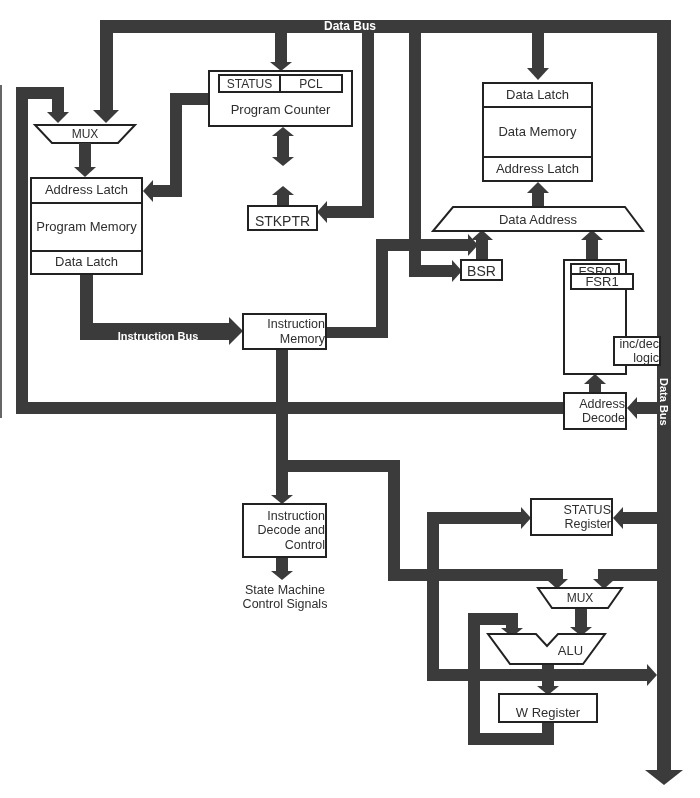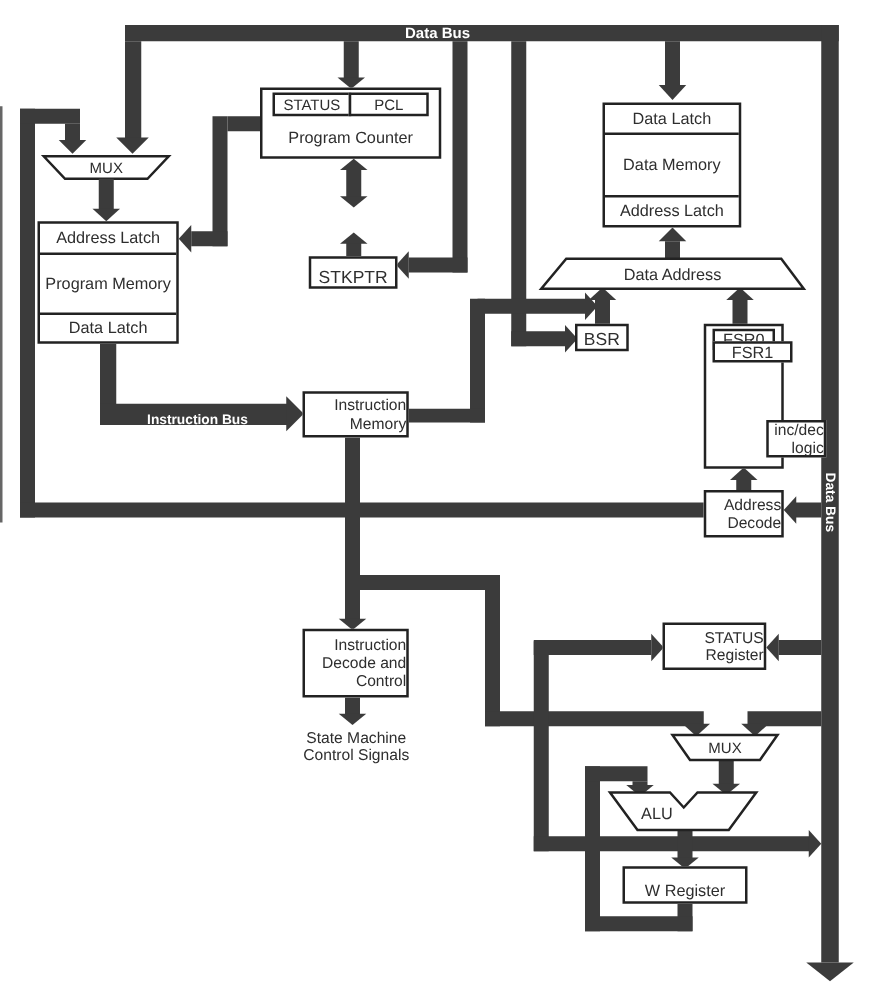--- a/index.html
+++ b/index.html
@@ -230,21 +230,21 @@
 
   <div class="lbl" style="left:35px;top:125px;width:100px;height:18px;font-size:12px;">
     <span>MUX</span>
   </div>
   <div class="lbl" style="left:433px;top:208px;width:210px;height:22px;">
     <span>Data Address</span>
   </div>
   <div class="lbl" style="left:538px;top:588px;width:84px;height:20px;font-size:12px;">
     <span>MUX</span>
   </div>
-  <div class="lbl" style="left:467px;top:641px;width:117px;height:18px;">
+  <div class="lbl" style="left:512px;top:641px;width:117px;height:18px;">
     <span>ALU</span>
   </div>
 
   <div class="buslbl" style="left:305px;top:19px;width:90px;height:14px;">
     <span>Data Bus</span>
   </div>
   <div class="buslbl" style="left:88px;top:316px;width:140px;height:15px;font-size:11px;margin-top:12px;">
     <span>Instruction Bus</span>
   </div>
   <div class="buslbl" style="left:657px;top:374px;width:14px;height:56px;font-size:11px;writing-mode:vertical-rl;">

